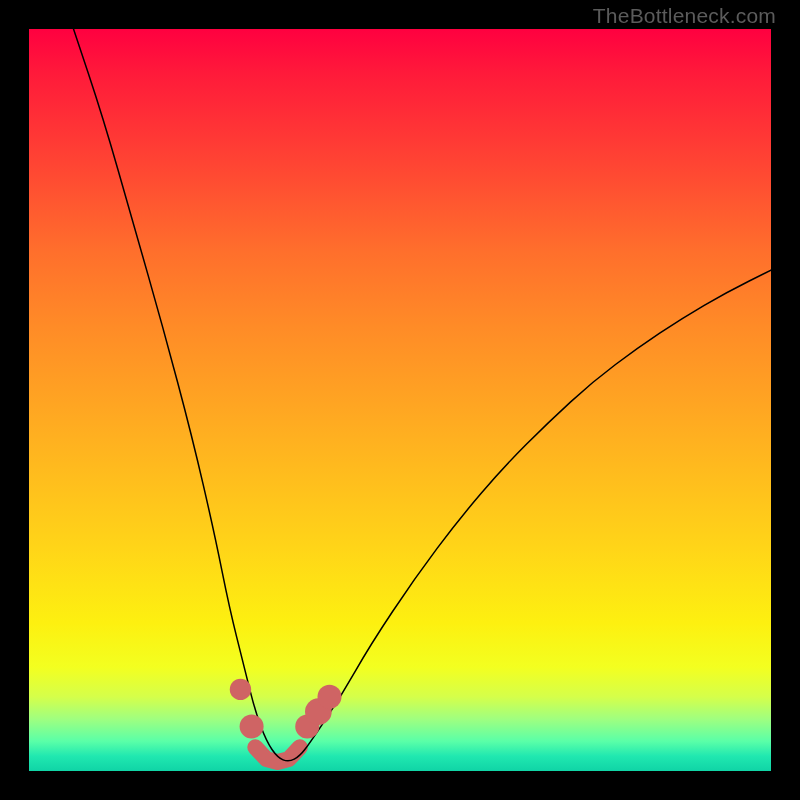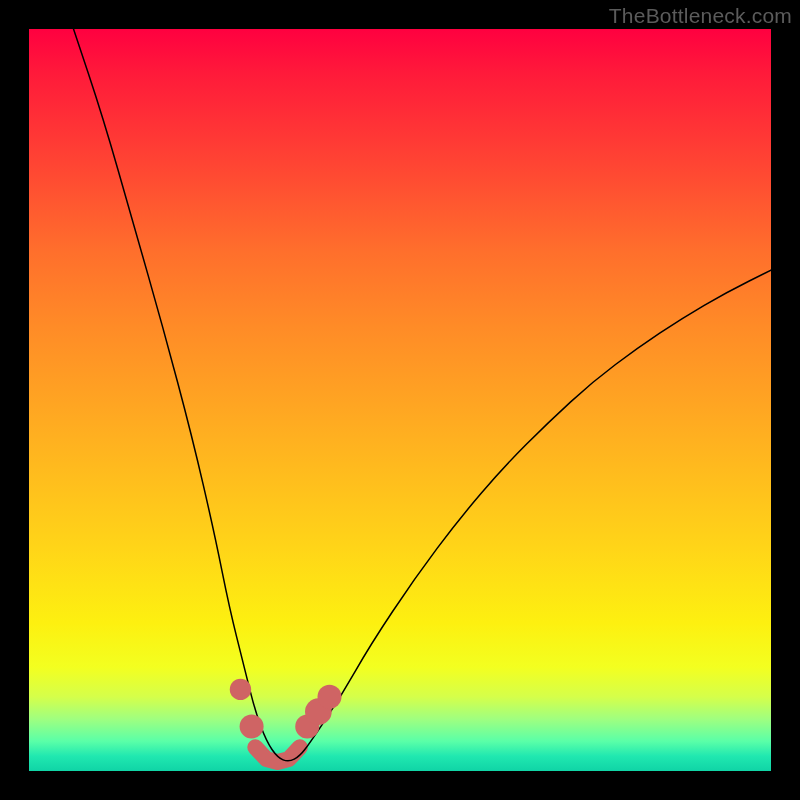--- a/index.html
+++ b/index.html
@@ -31,21 +31,21 @@
       #d5ff4a 90%,
       #9fff80 93%,
       #5affa8 96%,
       #20e8b0 98%,
       #10d4a6 100%
     );
   }
   .watermark {
     position: absolute;
     top: 4px;
-    right: 8px;
+    right: 24px;
     color: #5b5b5b;
     font-size: 21px;
     letter-spacing: 0.2px;
     z-index: 3;
     user-select: none;
   }
   svg.plot {
     position: absolute;
     left: 0;
     top: 0;

